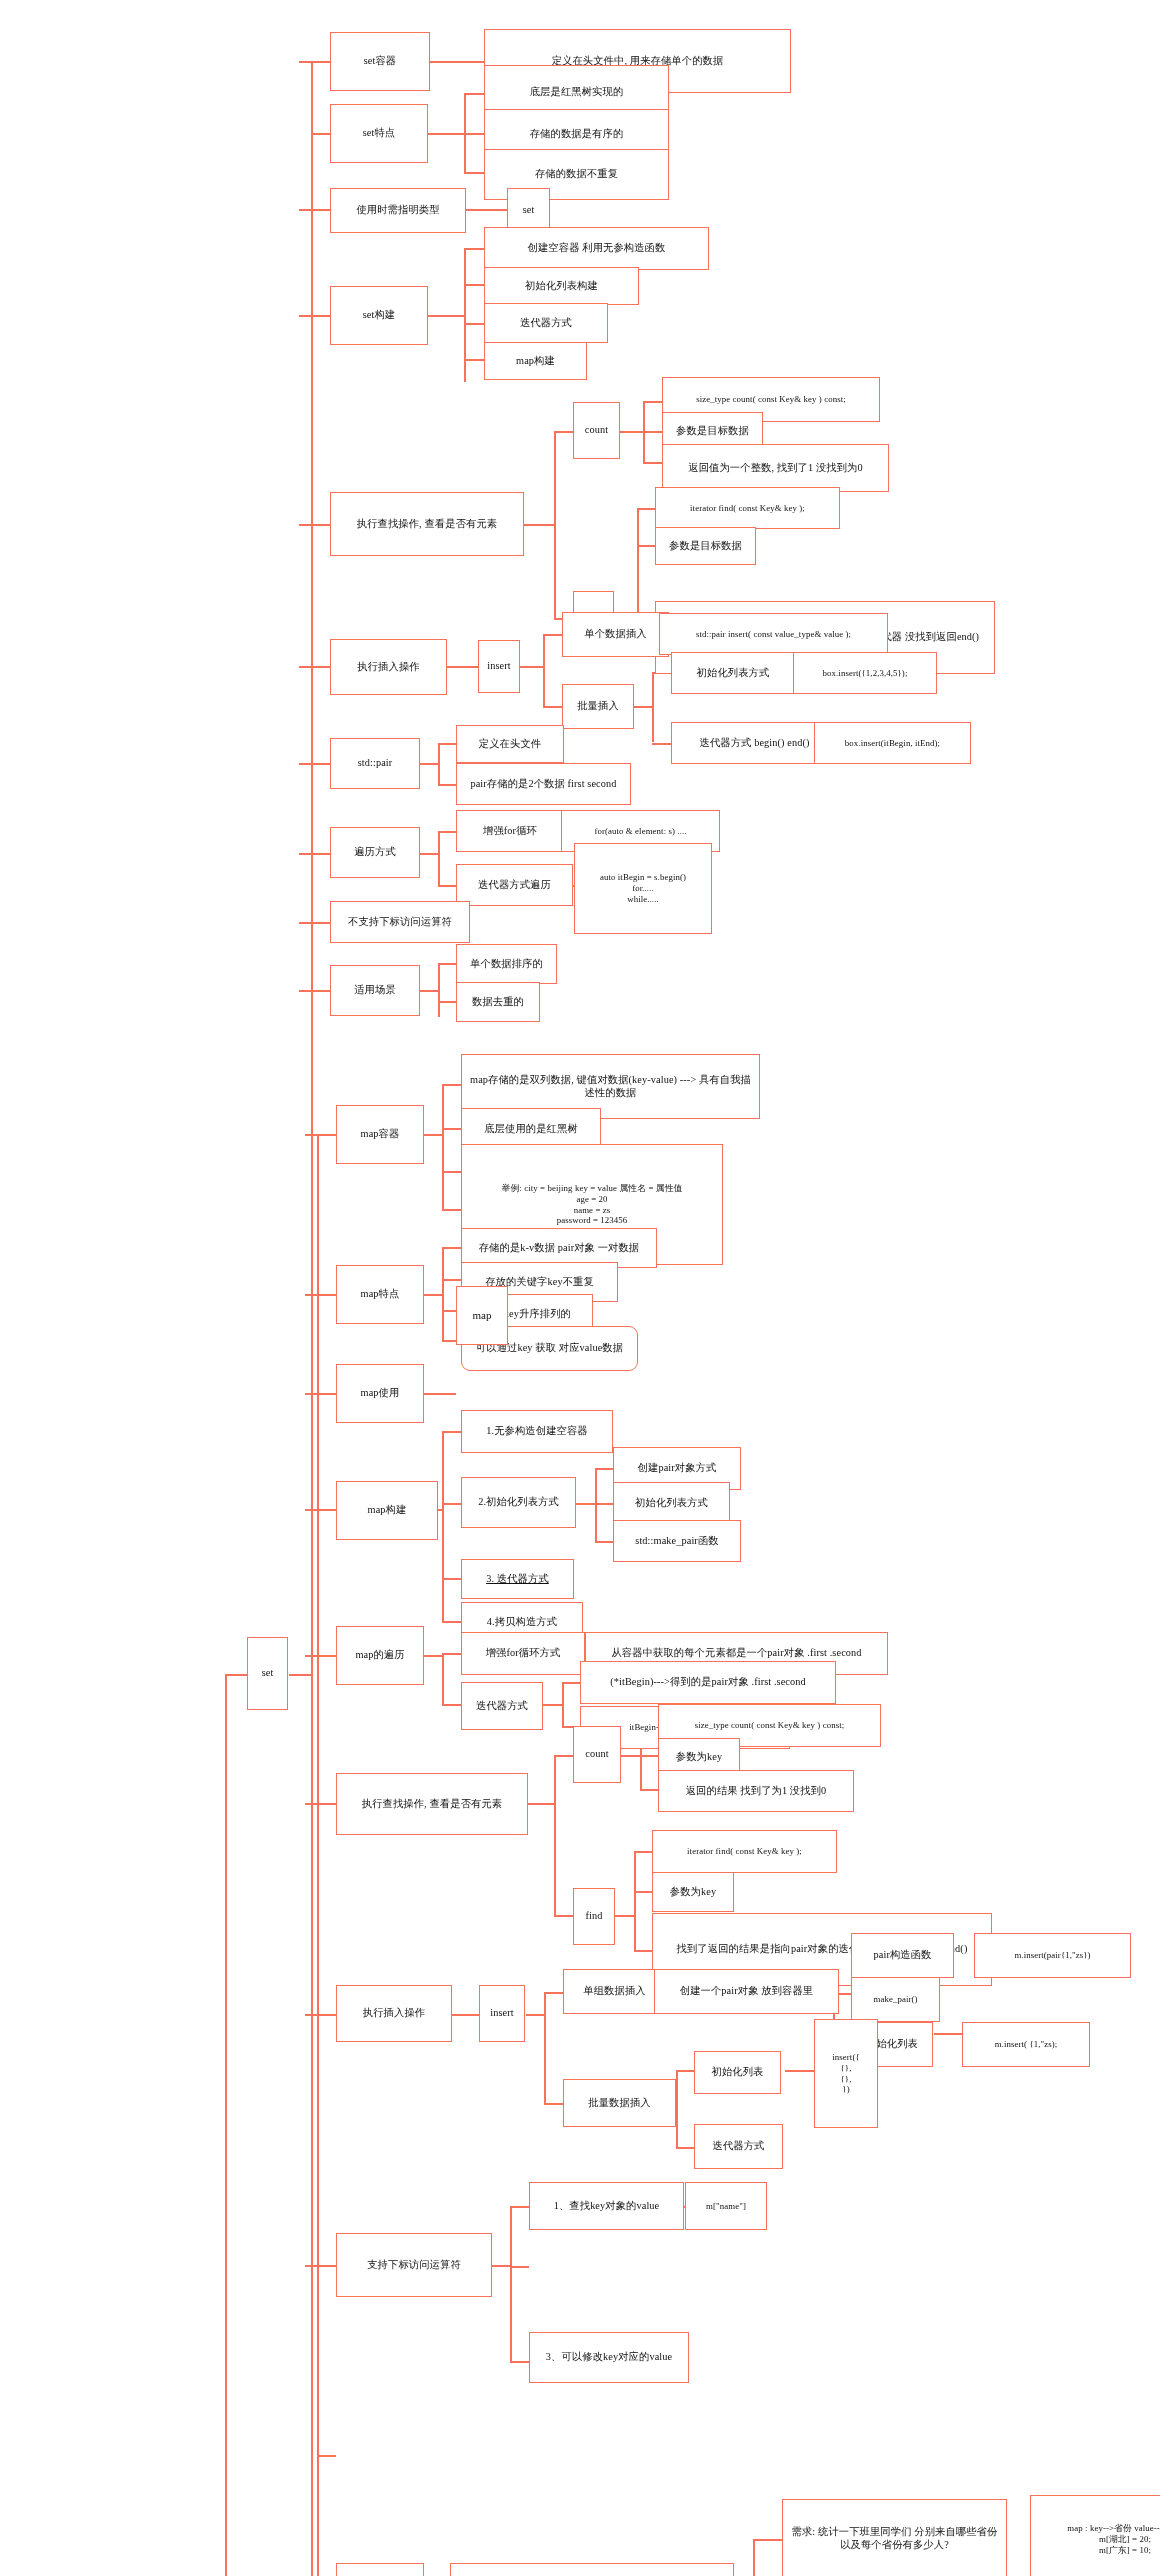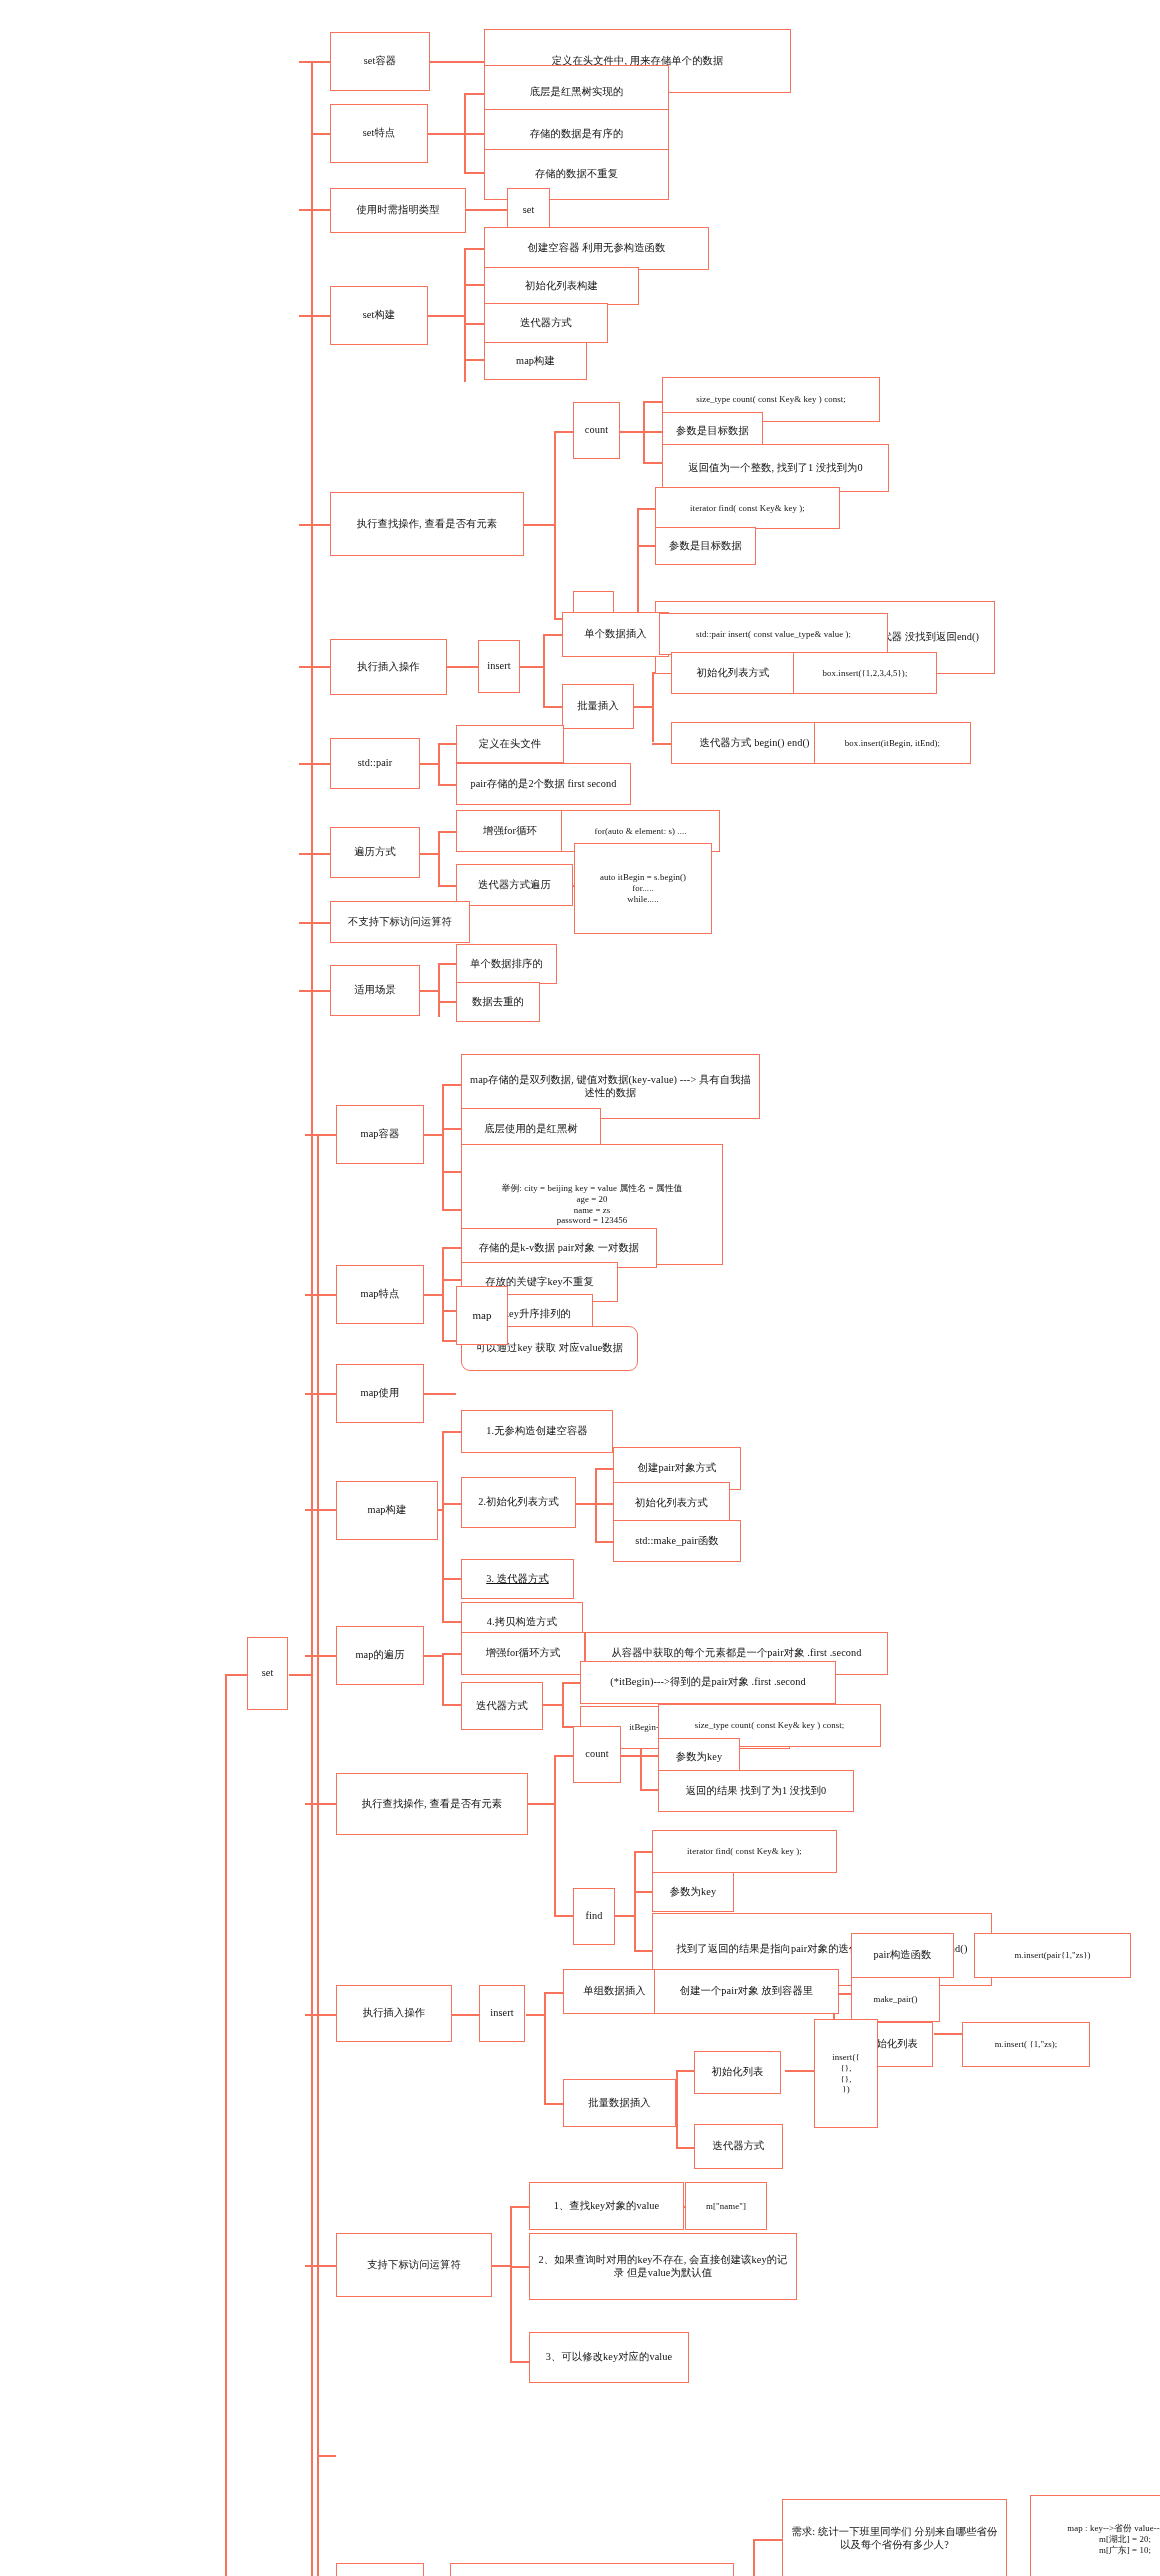--- a/index.html
+++ b/index.html
@@ -342,21 +342,20 @@
   <div class="node" style="left: 694px; top: 2051px; width: 87px; height: 43px; font-size: 10.3px; border-width: 1.5px;">初始化列表</div>
   <div class="node" style="left: 814px; top: 2019px; width: 64px; height: 109px; font-size: 8.8px; border-width: 1.5px;">insert({
 {},
 {},
 })</div>
   <div class="node" style="left: 694px; top: 2124px; width: 89px; height: 45px; font-size: 10.3px; border-width: 1.5px;">迭代器方式</div>
 
   <div class="node" style="left: 336px; top: 2233px; width: 156px; height: 64px; font-size: 10.3px; border-width: 1.5px;">支持下标访问运算符</div>
   <div class="node" style="left: 529px; top: 2182px; width: 155px; height: 48px; font-size: 10.3px; border-width: 1.5px;">1、查找key对象的value</div>
   <div class="node" style="left: 685px; top: 2182px; width: 82px; height: 48px; font-size: 8.8px; border-width: 1.5px;">m["name"]</div>
-  <div class="node" style="left: 529px; top: 2233px; width: 268px; height: 67px; font-size: 10.3px; border-width: 1.5px;">2、如果查询时对用的key不存在, 会直接创建该key的记录  但是value为默认值</div>
   <div class="node" style="left: 529px; top: 2332px; width: 160px; height: 51px; font-size: 10.3px; border-width: 1.5px;">3、可以修改key对应的value</div>
 
   <div class="node" style="left: 336px; top: 2563px; width: 88px; height: 59px; font-size: 10.3px; border-width: 1.5px;">使用场景</div>
   <div class="node" style="left: 450px; top: 2563px; width: 284px; height: 61px; font-size: 10.3px; border-width: 1.5px;">做数据统计使用 存储双列数据(key-value)</div>
   <div class="node" style="left: 782px; top: 2499px; width: 225px; height: 80px; font-size: 10.3px; border-width: 1.5px;">需求: 统计一下班里同学们 分别来自哪些省份 以及每个省份有多少人?</div>
   <div class="node" style="left: 1030px; top: 2495px; width: 190px; height: 89px; font-size: 8.8px; border-width: 1.5px;">map :  key--&gt;省份 value--&gt;人数
 m[湖北] = 20;
 m[广东] = 10;</div>
 
 </div>

